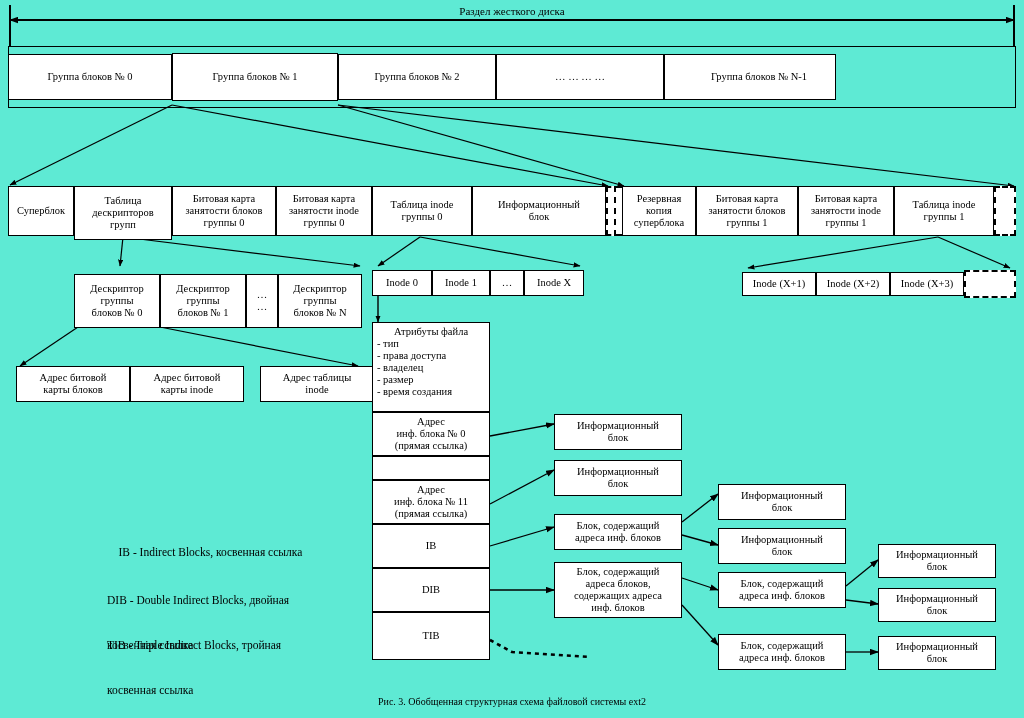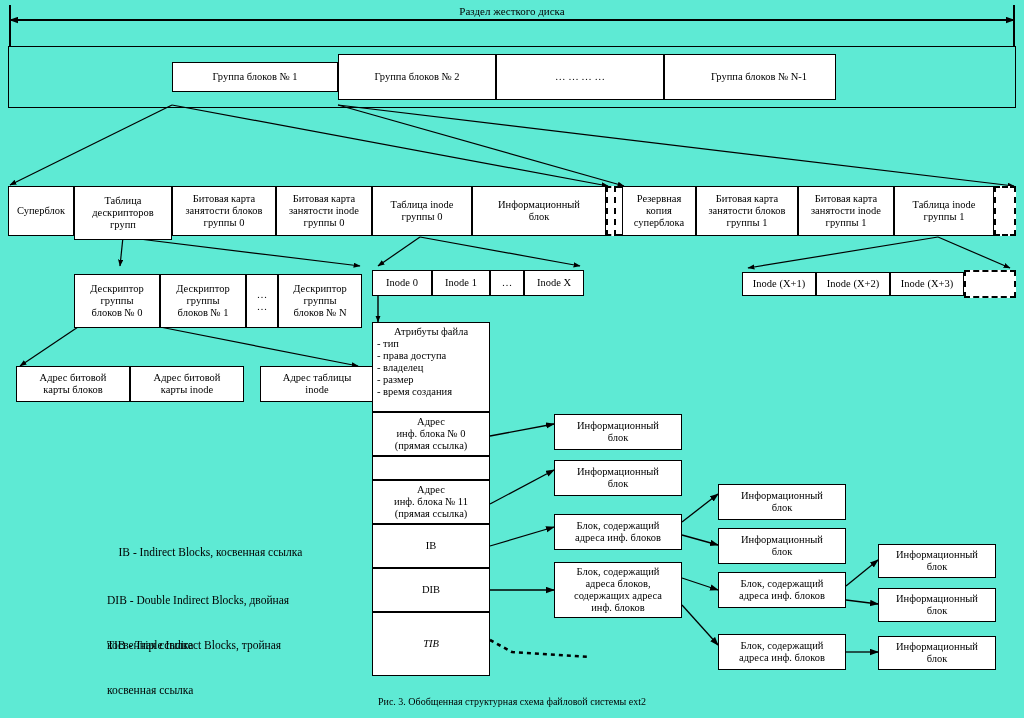--- a/index.html
+++ b/index.html
@@ -78,21 +78,24 @@
 
     <line x1="846" y1="652" x2="878" y2="652" stroke="#000" stroke-width="1.3" marker-end="url(#ah)"></line>
   </svg>
 
   <div class="hdr" style="left:262px;top:4px;width:500px;">
     <div>Раздел жесткого диска</div>
   </div>
 
   <div class="frame" style="left:8px;top:46px;width:1008px;height:62px;"></div>
 
-  <div class="box" style="left:172px;top:62px;width:166px;height:30px;">
+  <div class="box" style="left:8px;top:54px;width:164px;height:46px;border-right:1px solid #000;">
+    <span>Группа блоков № 0</span>
+  </div>
+  <div class="box" style="left:172px;top:53px;width:166px;height:48px;">
     <span>Группа блоков № 1</span>
   </div>
   <div class="box" style="left:338px;top:54px;width:158px;height:46px;">
     <span>Группа блоков № 2</span>
   </div>
   <div class="box" style="left:496px;top:54px;width:168px;height:46px;">
     <span>… … … …</span>
   </div>
   <div class="box" style="left:664px;top:54px;width:172px;height:46px;padding-left:20px;">
     <span>Группа блоков № N-1</span>
@@ -223,21 +226,21 @@
     <span>Адрес</span>
     <span>инф. блока № 11</span>
     <span>(прямая ссылка)</span>
   </div>
   <div class="box" style="left:372px;top:524px;width:118px;height:44px;">
     <span>IB</span>
   </div>
   <div class="box" style="left:372px;top:568px;width:118px;height:44px;">
     <span>DIB</span>
   </div>
-  <div class="box" style="left:372px;top:612px;width:118px;height:64px;font-style:italic;">
+  <div class="box" style="left:372px;top:612px;width:118px;height:48px;">
     <span>TIB</span>
   </div>
 
   <div class="txt" style="left:107px;top:530px;">
     <span>IB - Indirect Blocks, косвенная ссылка</span>
   </div>
   <div class="txt" style="left:107px;top:563px;">
     <div>DIB - Double Indirect Blocks, двойная</div>
     <div>косвенная ссылка</div>
   </div>

